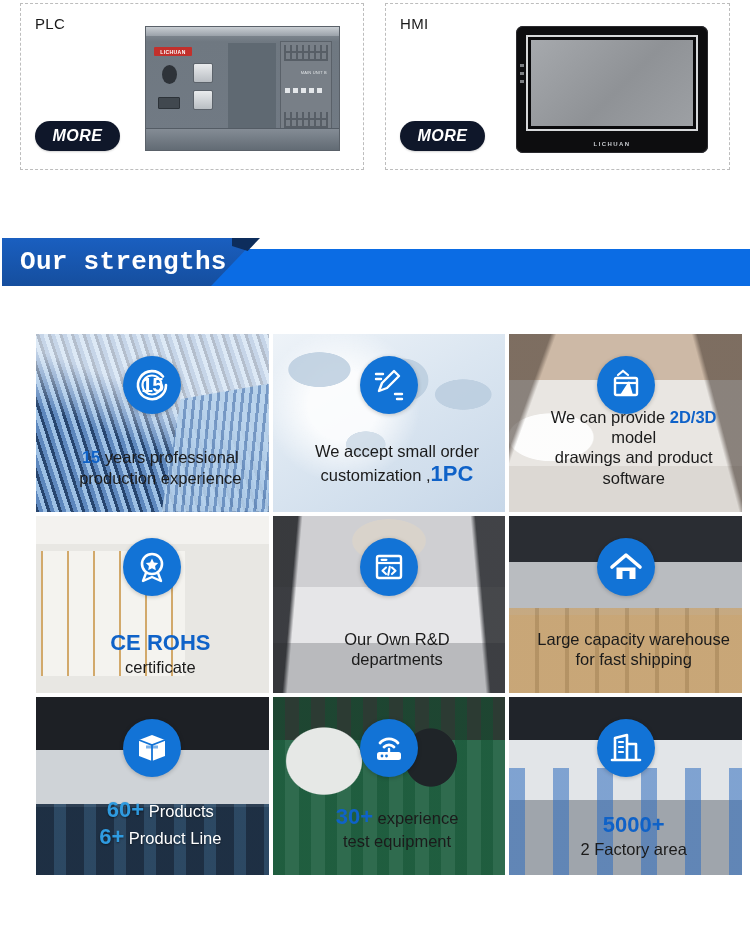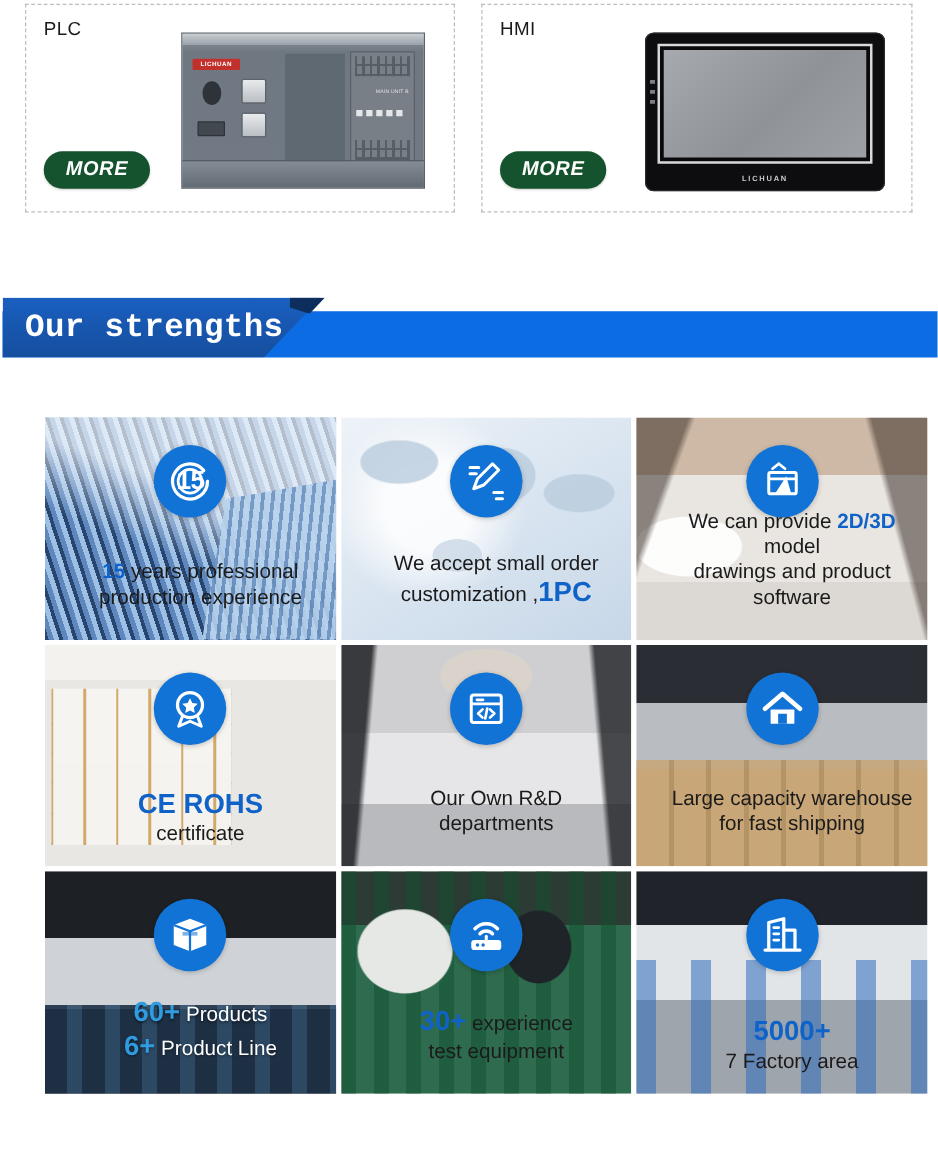--- a/index.html
+++ b/index.html
@@ -20,21 +20,21 @@
   }
   .product-box.plc { left:20px; width:344px; }
   .product-box.hmi { left:385px; width:345px; }
   .product-title {
     position:absolute; left:14px; top:11px;
     font-size:15px; color:#1a1a1a; letter-spacing:.3px;
   }
   .more-btn {
     position:absolute; left:14px; bottom:18px;
     width:85px; height:30px; border-radius:16px;
-    background:#14532d; color:#ffffff;
+    background:#0f172a; color:#ffffff;
     font-size:16px; font-weight:bold; font-style:italic;
     display:flex; align-items:center; justify-content:center;
     letter-spacing:.5px; cursor:pointer; border:none;
     font-family:"Liberation Sans", sans-serif;
     box-shadow:0 1px 2px rgba(0,0,0,.18);
     margin-top:20px;
   }
 
   
   .plc-device {
@@ -461,18 +461,18 @@
       <div class="badge">
         <svg width="36" height="36" viewBox="0 0 36 36" aria-hidden="true">
           <path d="M7 30V8l12-3v25" fill="none" stroke="#fff" stroke-width="2.6" stroke-linejoin="round"></path>
           <path d="M19 14h9v16" fill="none" stroke="#fff" stroke-width="2.6" stroke-linejoin="round"></path>
           <path d="M4 30h28" stroke="#fff" stroke-width="2.6" stroke-linecap="round"></path>
           <path d="M11 12h4M11 17h4M11 22h4" stroke="#fff" stroke-width="2.2" stroke-linecap="round"></path>
         </svg>
       </div>
       <div class="caption lower">
         <div><span class="hl big">5000+</span></div>
-        <div>7 Factory area</div>
+        <div>2 Factory area</div>
       </div>
     </div>
 
   </div>
 </div>
 
 </body></html>

